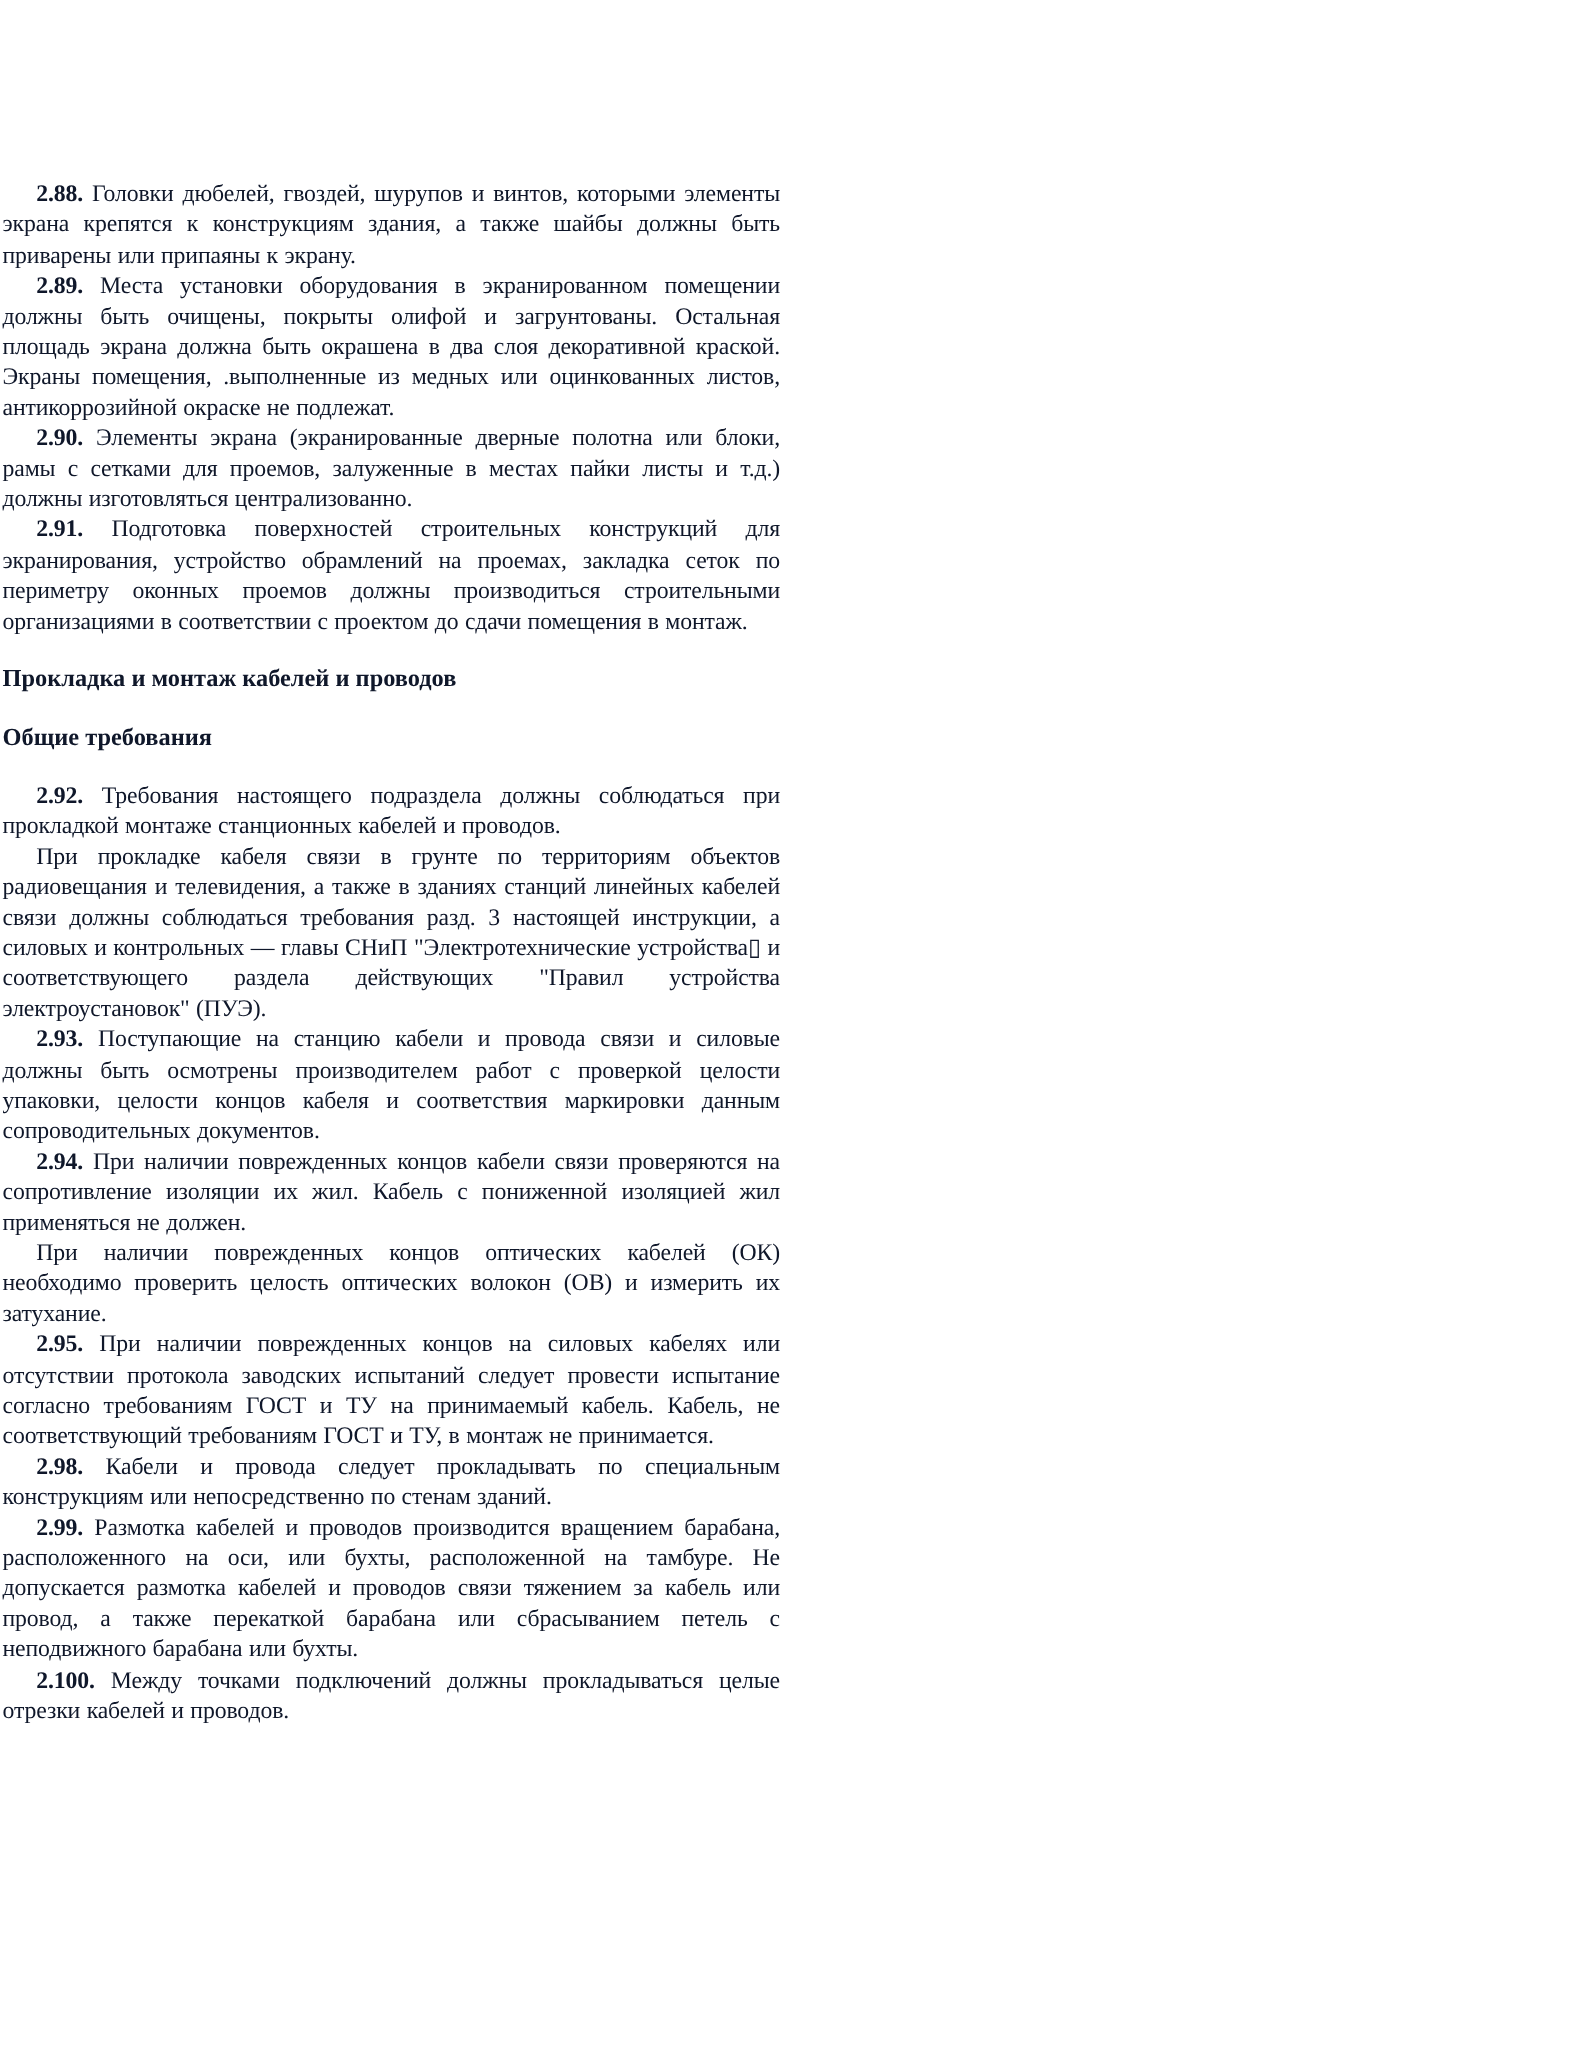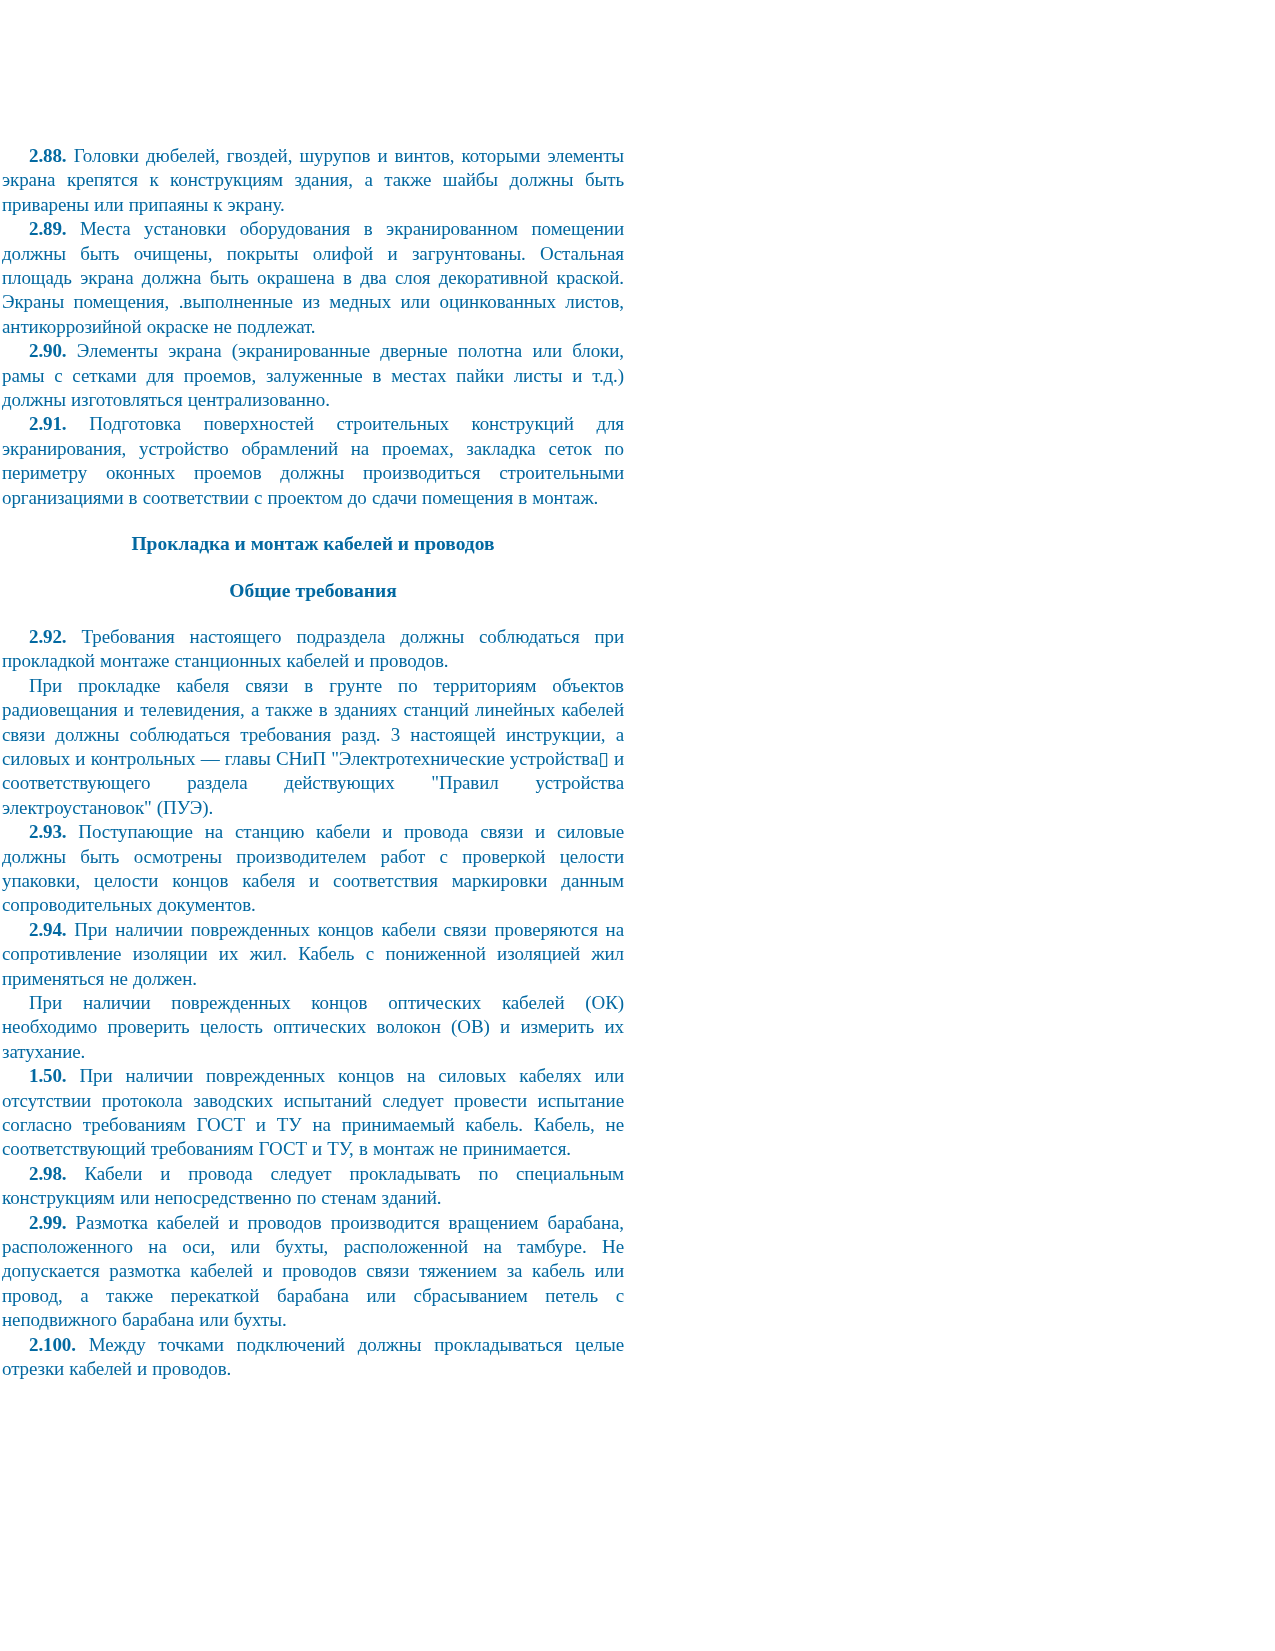--- a/index.html
+++ b/index.html
@@ -7,21 +7,21 @@
     padding: 0;
     background: #ffffff;
   }
   .page {
     position: relative;
     width: 1180px;
     height: 1651px;
     background: #ffffff;
     overflow: hidden;
     font-family: "Liberation Serif", "DejaVu Serif", serif;
-    color: #0369a1;
+    color: #0f172a;
   }
   .content {
     position: absolute;
     left: 2px;
     top: 144px;
     width: 622px;
   }
   p.para {
     margin: 0;
     padding: 0;
@@ -31,21 +31,21 @@
     line-height: 24.4px;
     letter-spacing: -0.1px;
     word-spacing: 0.5px;
   }
   p.para .num {
     font-weight: bold;
   }
   p.heading {
     margin: 22px 0;
     padding: 0;
-    text-align: center;
+    text-align: left;
     font-size: 19.5px;
     line-height: 24.4px;
     font-weight: bold;
   }
 </style>
 </head>
 <body>
 
 <div class="page">
   <div class="content">
@@ -65,21 +65,21 @@
     <p class="para"><b class="num">2.92.</b> <span>Требования настоящего подраздела должны соблюдаться при прокладкой монтаже станционных кабелей и проводов.</span></p>
 
     <p class="para"><span>При прокладке кабеля связи в грунте по территориям объектов радиовещания и телевидения, а также в зданиях станций линейных кабелей связи должны соблюдаться требования разд. 3 настоящей инструкции, а силовых и контрольных — главы СНиП "Электротехнические устройства▯ и соответствующего раздела действующих "Правил устройства электроустановок" (ПУЭ).</span></p>
 
     <p class="para"><b class="num">2.93.</b> <span>Поступающие на станцию кабели и провода связи и силовые должны быть осмотрены производителем работ с проверкой целости упаковки, целости концов кабеля и соответствия маркировки данным сопроводительных документов.</span></p>
 
     <p class="para"><b class="num">2.94.</b> <span>При наличии поврежденных концов кабели связи проверяются на сопротивление изоляции их жил. Кабель с пониженной изоляцией жил применяться не должен.</span></p>
 
     <p class="para"><span>При наличии поврежденных концов оптических кабелей (ОК) необходимо проверить целость оптических волокон (ОВ) и измерить их затухание.</span></p>
 
-    <p class="para"><b class="num">1.50.</b> <span>При наличии поврежденных концов на силовых кабелях или отсутствии протокола заводских испытаний следует провести испытание согласно требованиям ГОСТ и ТУ на принимаемый кабель. Кабель, не соответствующий требованиям ГОСТ и ТУ, в монтаж не принимается.</span></p>
+    <p class="para"><b class="num">2.95.</b> <span>При наличии поврежденных концов на силовых кабелях или отсутствии протокола заводских испытаний следует провести испытание согласно требованиям ГОСТ и ТУ на принимаемый кабель. Кабель, не соответствующий требованиям ГОСТ и ТУ, в монтаж не принимается.</span></p>
 
 
 
     <p class="para"><b class="num">2.98.</b> <span>Кабели и провода следует прокладывать по специальным конструкциям или непосредственно по стенам зданий.</span></p>
 
     <p class="para"><b class="num">2.99.</b> <span>Размотка кабелей и проводов производится вращением барабана, расположенного на оси, или бухты, расположенной на тамбуре. Не допускается размотка кабелей и проводов связи тяжением за кабель или провод, а также перекаткой барабана или сбрасыванием петель с неподвижного барабана или бухты.</span></p>
 
     <p class="para"><b class="num">2.100.</b> <span>Между точками подключений должны прокладываться целые отрезки кабелей и проводов.</span></p>
 
   </div>

